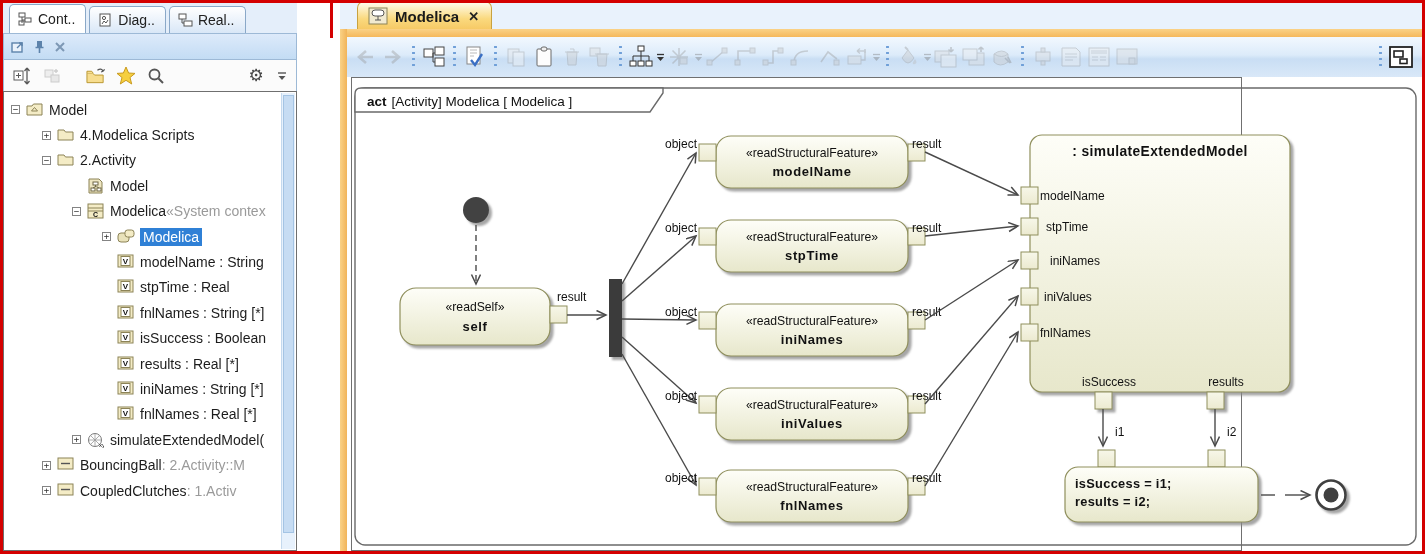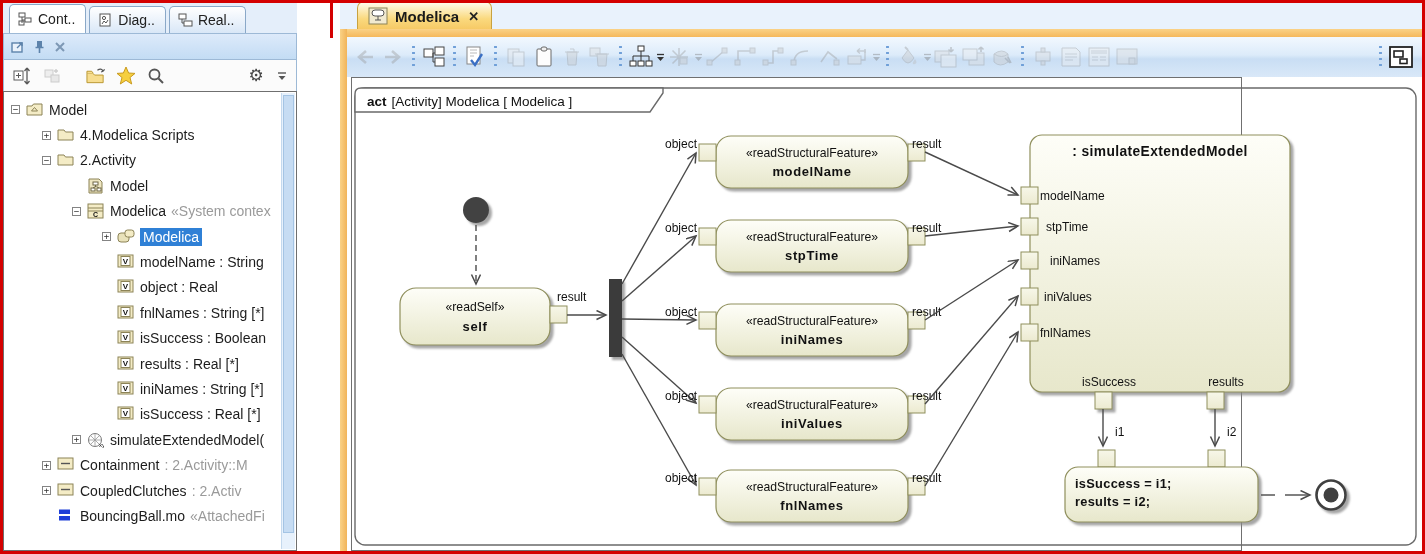--- a/index.html
+++ b/index.html
@@ -26,21 +26,21 @@
   .ptb-i { display:inline-flex; align-items:center; justify-content:center; width:20px; height:20px; }
   .ptb-gear { font-size:17px; color:#474747; line-height:1; margin-left:auto; }
   .dis { opacity:.4; filter:grayscale(1); }
 
   #tree { flex:1; background:#fff; border:1px solid #6f6f6f; position:relative; overflow:hidden; padding-top:5px; }
   .trow { height:25.4px; display:flex; align-items:center; white-space:nowrap; font-size:14px; color:#1c1c1c; }
   .exp { width:9px; height:9px; border:1px solid #848484; background:#fff; font-size:9px; line-height:7px; text-align:center; color:#333; margin-right:6px; flex:0 0 auto; font-family:"DejaVu Sans Mono",monospace; }
   .exp:empty { border:none; background:transparent; }
   .ticon { width:18px; height:16px; margin-right:5px; flex:0 0 auto; display:inline-flex; }
   .tlabel.sel { background:#2f80d6; color:#fff; padding:1px 3px; }
-  .tsuffix { color:#9a9a9a; margin-left:5px; }
+  .tsuffix { color:#9a9a9a; }
   .lvl0 { padding-left:7px; } .lvl1 { padding-left:38px; } .lvl2 { padding-left:68px; } .lvl3 { padding-left:98px; }
   #tree-scrollbar { position:absolute; right:1px; top:1px; bottom:1px; width:14px; background:#e7f1fc; border-left:1px solid #c4d9ee; }
   #tree-thumb { position:absolute; left:1px; right:1px; top:2px; height:96%; background:#c6dcf3; border:1px solid #a4c4e4; }
 
   
   #tabstrip { position:absolute; left:340px; top:0; width:1085px; height:30px; background:#e9f2fc; }
   #diagram-tab { position:absolute; left:17px; top:1px; height:29px; display:flex; align-items:center; gap:7px; padding:0 12px 0 10px; background:linear-gradient(#fffdf0,#fad97e 60%,#f6c863); border:1px solid #c8a23f; border-bottom:none; border-radius:7px 7px 0 0; }
   #diagram-tab .tab-label { font-size:15px; font-weight:bold; color:#1a1a1a; }
   #diagram-tab .tab-close { font-size:13px; font-weight:bold; color:#222; margin-left:2px; cursor:default; }
 
@@ -240,21 +240,21 @@
       </div>
       <div class="trow lvl3">
         <span class="exp"></span>
         <span class="ticon">
             <svg width="17" height="14" viewBox="0 0 17 14">
               <rect x="1" y="1" width="15" height="12" fill="#f4ecc6" stroke="#8c8357"></rect>
               <rect x="4" y="2.5" width="9" height="9" fill="#fff" stroke="#8c8357"></rect>
               <text x="8.5" y="10" font-size="8" font-weight="bold" text-anchor="middle" fill="#333">V</text>
             </svg>
           </span>
-        <span class="tlabel">object : Real</span>
+        <span class="tlabel">stpTime : Real</span>
       </div>
       <div class="trow lvl3">
         <span class="exp"></span>
         <span class="ticon">
             <svg width="17" height="14" viewBox="0 0 17 14">
               <rect x="1" y="1" width="15" height="12" fill="#f4ecc6" stroke="#8c8357"></rect>
               <rect x="4" y="2.5" width="9" height="9" fill="#fff" stroke="#8c8357"></rect>
               <text x="8.5" y="10" font-size="8" font-weight="bold" text-anchor="middle" fill="#333">V</text>
             </svg>
           </span>
@@ -295,65 +295,54 @@
       </div>
       <div class="trow lvl3">
         <span class="exp"></span>
         <span class="ticon">
             <svg width="17" height="14" viewBox="0 0 17 14">
               <rect x="1" y="1" width="15" height="12" fill="#f4ecc6" stroke="#8c8357"></rect>
               <rect x="4" y="2.5" width="9" height="9" fill="#fff" stroke="#8c8357"></rect>
               <text x="8.5" y="10" font-size="8" font-weight="bold" text-anchor="middle" fill="#333">V</text>
             </svg>
           </span>
-        <span class="tlabel">isSuccess : Real [*]</span>
+        <span class="tlabel">fnlNames : Real [*]</span>
       </div>
       <div class="trow lvl2">
         <span class="exp">+</span>
         <span class="ticon">
             <svg width="17" height="16" viewBox="0 0 17 16">
               <circle cx="8" cy="8" r="6.5" fill="#fff" stroke="#777"></circle>
               <path d="M3.4 3.4 L12.6 12.6 M12.6 3.4 L3.4 12.6 M8 1.5 v13 M1.5 8 h13" stroke="#999" stroke-width=".8"></path>
               <text x="12" y="14.5" font-size="6" fill="#777">xy</text>
             </svg>
           </span>
         <span class="tlabel">simulateExtendedModel(</span>
       </div>
       <div class="trow lvl1">
         <span class="exp">+</span>
         <span class="ticon">
             <svg width="17" height="13" viewBox="0 0 17 13">
               <rect x="1" y="1" width="15" height="11" fill="#f4ecc6" stroke="#8c8357"></rect>
               <path d="M4 6.5 h9" stroke="#555" stroke-width="1.4"></path>
             </svg>
           </span>
-        <span class="tlabel">Containment</span>
+        <span class="tlabel">BouncingBall</span>
         <span class="tsuffix">: 2.Activity::M</span>
       </div>
       <div class="trow lvl1">
         <span class="exp">+</span>
         <span class="ticon">
             <svg width="17" height="13" viewBox="0 0 17 13">
               <rect x="1" y="1" width="15" height="11" fill="#f4ecc6" stroke="#8c8357"></rect>
               <path d="M4 6.5 h9" stroke="#555" stroke-width="1.4"></path>
             </svg>
           </span>
         <span class="tlabel">CoupledClutches</span>
-        <span class="tsuffix">: 2.Activ</span>
-      </div>
-      <div class="trow lvl1">
-        <span class="exp"></span>
-        <span class="ticon">
-            <svg width="15" height="14" viewBox="0 0 15 14">
-              <rect x="2" y="1.5" width="11" height="4.5" fill="#1f3fd8"></rect>
-              <rect x="2" y="8" width="11" height="4.5" fill="#1f3fd8"></rect>
-            </svg>
-          </span>
-        <span class="tlabel">BouncingBall.mo</span>
-        <span class="tsuffix">«AttachedFi</span>
+        <span class="tsuffix">: 1.Activ</span>
       </div>
       <div id="tree-scrollbar">
           <div id="tree-thumb"></div>
         </div>
     </div>
   </div>
 
   <div id="tabstrip">
     <div id="diagram-tab">
       <svg width="20" height="18" viewBox="0 0 20 18">

